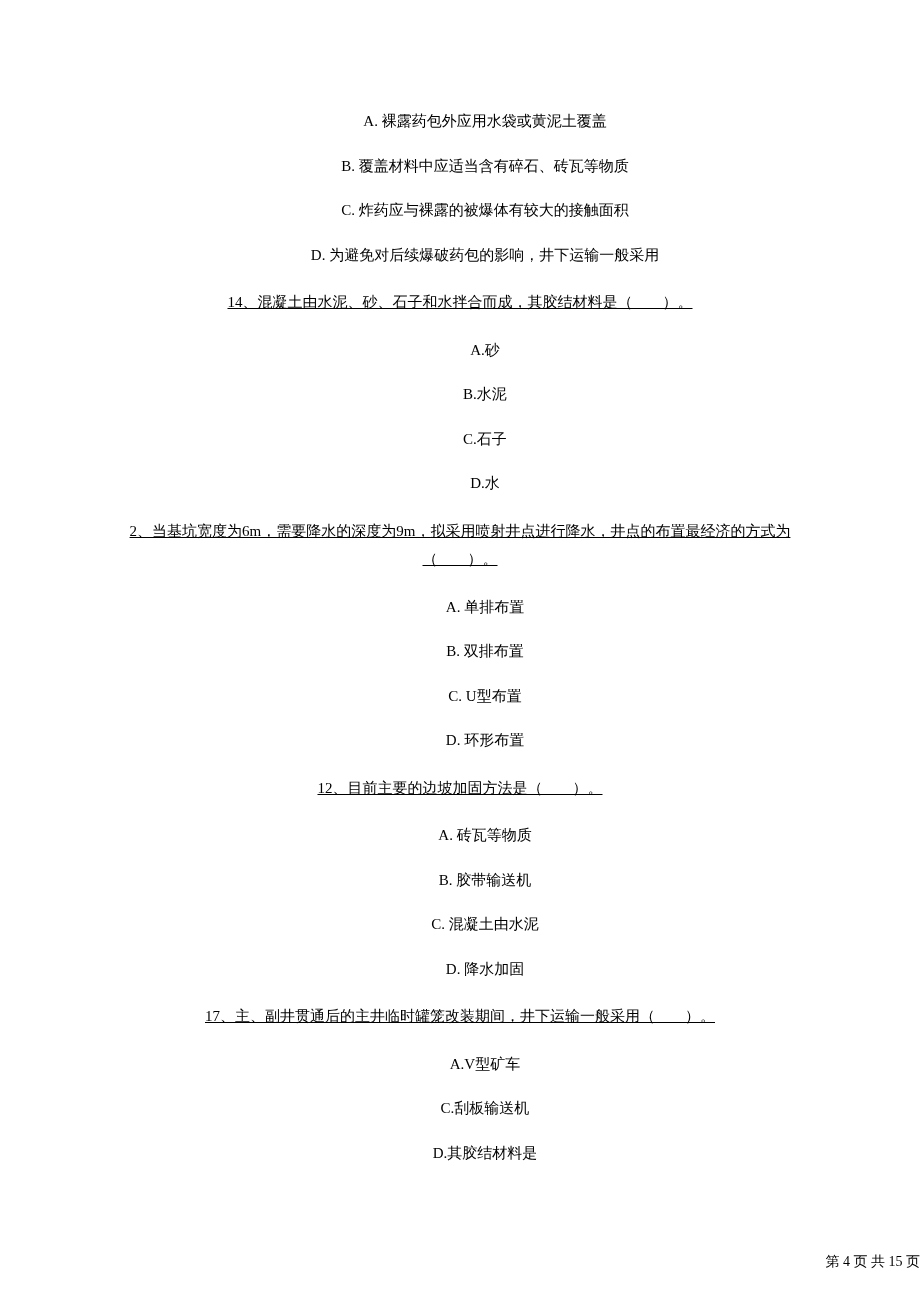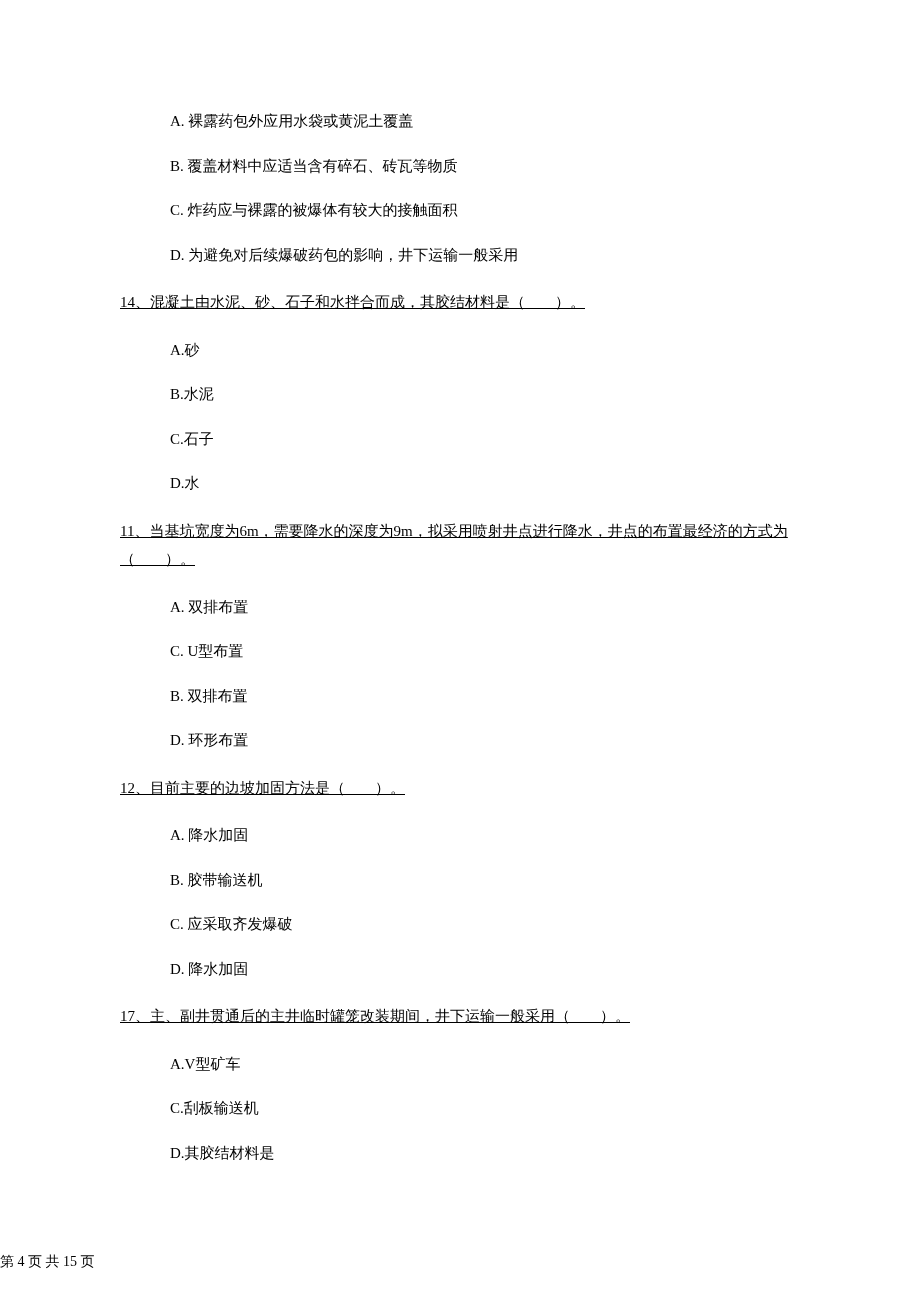--- a/index.html
+++ b/index.html
@@ -1,15 +1,15 @@
 <!DOCTYPE html>
 <html><head>
 <meta charset="utf-8">
 <style>
-  * { margin: 0; padding: 0; box-sizing: border-box; }
+  * { margin: 0; padding: 0; box-sizing: border-box; text-align: center; }
   body {
     width: 920px;
     height: 1302px;
     background: #fff;
     font-family: "SimSun", "宋体", serif;
     font-size: 15px;
     color: #000;
     line-height: 1.5;
     position: relative;
   }
@@ -27,50 +27,50 @@
   .question {
     margin-bottom: 22px;
     line-height: 1.9;
     text-decoration: underline;
   }
   .footer {
     position: absolute;
     bottom: 30px;
     left: 0;
     right: 0;
-    text-align: left;
+    text-align: right;
     font-size: 14px;
   }
 </style>
 </head>
 <body>
 
 <div class="page">
 
   <div class="option">A. 裸露药包外应用水袋或黄泥土覆盖</div>
   <div class="option">B. 覆盖材料中应适当含有碎石、砖瓦等物质</div>
   <div class="option">C. 炸药应与裸露的被爆体有较大的接触面积</div>
   <div class="option">D. 为避免对后续爆破药包的影响，井下运输一般采用</div>
 
   <div class="question">14、混凝土由水泥、砂、石子和水拌合而成，其胶结材料是（　　）。</div>
   <div class="option-tight">A.砂</div>
   <div class="option-tight">B.水泥</div>
   <div class="option-tight">C.石子</div>
   <div class="option-tight">D.水</div>
 
-  <div class="question">11、当基坑宽度为6m，需要降水的深度为9m，拟采用喷射井点进行降水，井点的布置最经济的方式为（　　）。</div>
-  <div class="option">A. 双排布置</div>
+  <div class="question">2、当基坑宽度为6m，需要降水的深度为9m，拟采用喷射井点进行降水，井点的布置最经济的方式为（　　）。</div>
+  <div class="option">A. 单排布置</div>
+  <div class="option">B. 双排布置</div>
   <div class="option">C. U型布置</div>
-  <div class="option">B. 双排布置</div>
   <div class="option">D. 环形布置</div>
 
   <div class="question">12、目前主要的边坡加固方法是（　　）。</div>
-  <div class="option">A. 降水加固</div>
+  <div class="option">A. 砖瓦等物质</div>
   <div class="option">B. 胶带输送机</div>
-  <div class="option">C. 应采取齐发爆破</div>
+  <div class="option">C. 混凝土由水泥</div>
   <div class="option">D. 降水加固</div>
 
   <div class="question">17、主、副井贯通后的主井临时罐笼改装期间，井下运输一般采用（　　）。</div>
   <div class="option-tight">A.V型矿车</div>
   <div class="option-tight">C.刮板输送机</div>
   <div class="option-tight">D.其胶结材料是</div>
 
 </div>
 
 <div class="footer">第 4 页 共 15 页</div>

